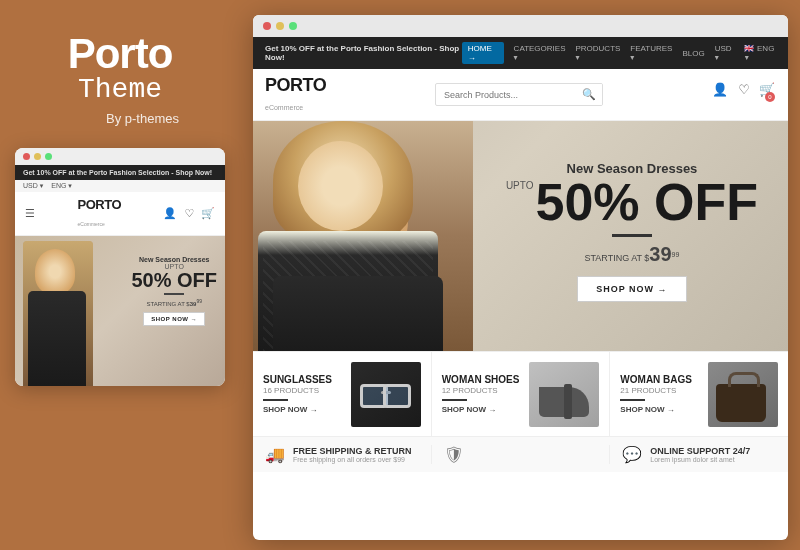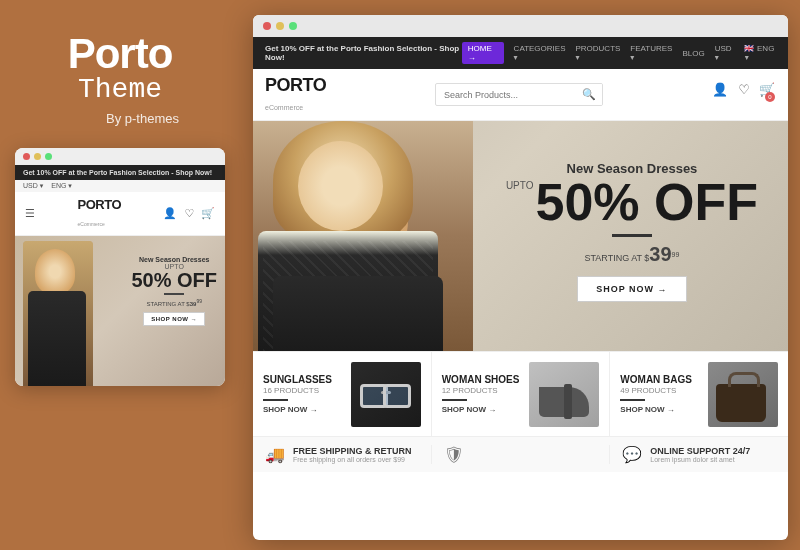--- a/index.html
+++ b/index.html
@@ -148,21 +148,21 @@
       background: #222;
       color: #aaa;
       font-size: 8px;
       padding: 5px 12px;
       display: flex; justify-content: space-between; align-items: center;
     }
     .site-topbar .promo { color: #bbb; }
     .site-topbar .promo span { color: #ddd; font-weight: bold; cursor: pointer; }
     .site-topbar .nav-links { display: flex; gap: 10px; align-items: center; }
     .site-topbar .nav-links a { color: #aaa; font-size: 8px; text-decoration: none; }
-    .site-topbar .nav-links .active { background: #6d28d9; color: #fff; padding: 2px 6px; border-radius: 2px; }
+    .site-topbar .nav-links .active { background: #0369a1; color: #fff; padding: 2px 6px; border-radius: 2px; }
 
     .site-header {
       background: #fff;
       padding: 6px 12px;
       display: flex; justify-content: space-between; align-items: center;
       border-bottom: 1px solid #eee;
     }
     .porto-logo {
       font-size: 18px; font-weight: 900; color: #1a1a1a; letter-spacing: -0.5px;
     }
@@ -526,21 +526,21 @@
         <div class="cat-divider"></div>
         <div class="cat-shop">SHOP NOW →</div>
       </div>
       <div class="cat-img shoes-img">
         <div class="shoes-shape"></div>
       </div>
     </div>
     <div class="cat-item">
       <div class="cat-text">
         <div class="cat-name">WOMAN BAGS</div>
-        <div class="cat-products">49 PRODUCTS</div>
+        <div class="cat-products">21 PRODUCTS</div>
         <div class="cat-divider"></div>
         <div class="cat-shop">SHOP NOW →</div>
       </div>
       <div class="cat-img bags-img">
         <div class="bag-shape"></div>
       </div>
     </div>
   </div>
 
   <div class="footer-strip">

